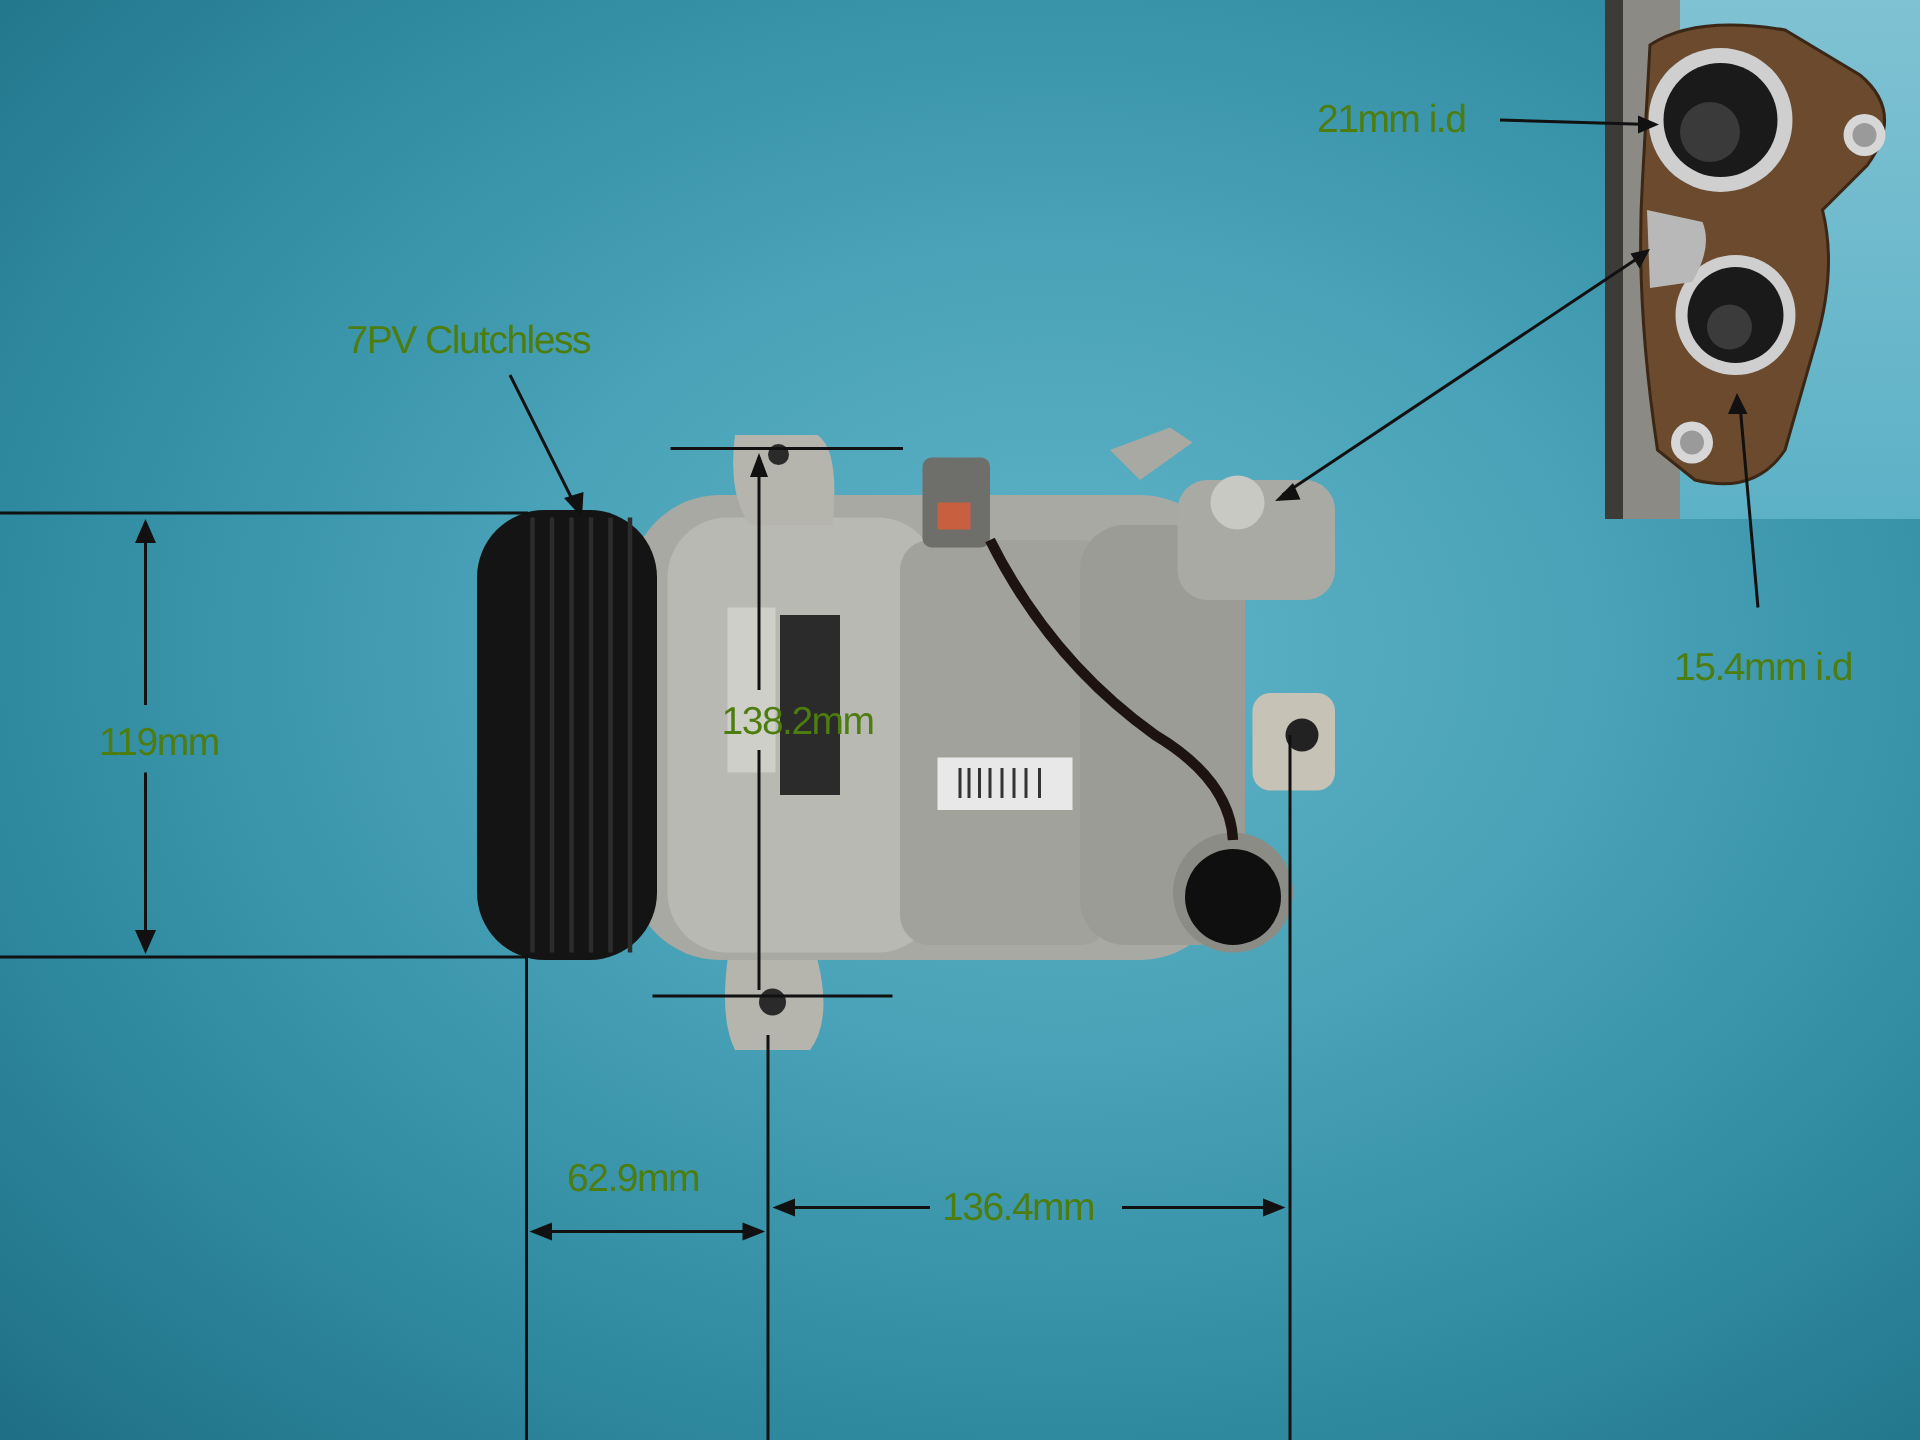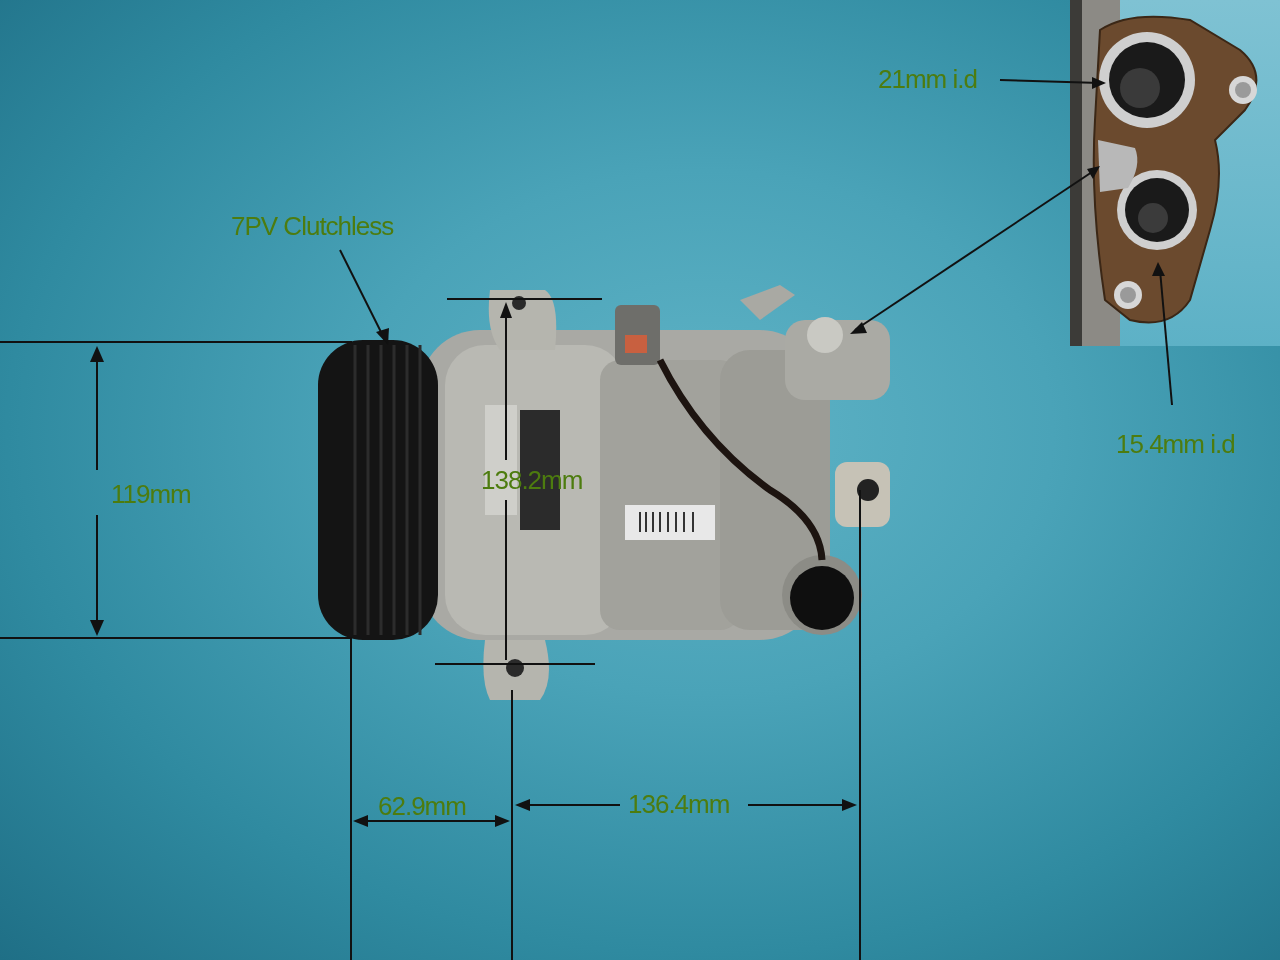--- a/index.html
+++ b/index.html
@@ -131,16 +131,16 @@
     <polygon points="1106,83 1092,77 1092,89"></polygon>
     <polygon points="850,334 862,322 867,333"></polygon>
     <polygon points="1100,166 1087,169 1093,179"></polygon>
     <polygon points="1158,262 1152,276 1165,276"></polygon>
   </g>
 </svg>
 
 <div class="label" style="left:231px; top:211px;">7PV Clutchless</div>
 <div class="label" style="left:878px; top:64px;">21mm i.d</div>
 <div class="label" style="left:1116px; top:416px;margin-top:13px;">15.4mm i.d</div>
-<div class="label" style="left:66px; top:479px;margin-left:45px;">119mm</div>
+<div class="label" style="left:66px; top:479px;">119mm</div>
 <div class="label" style="left:481px; top:465px;">138.2mm</div>
-<div class="label" style="left:378px; top:791px;">62.9mm</div>
+<div class="label" style="left:378px; top:770px;">62.9mm</div>
 <div class="label" style="left:628px; top:789px;">136.4mm</div>
 
 </body></html>

